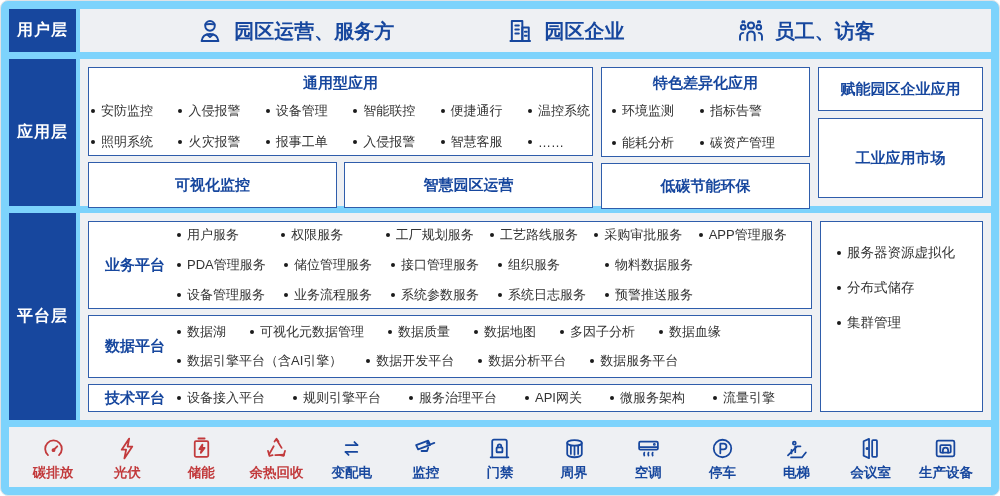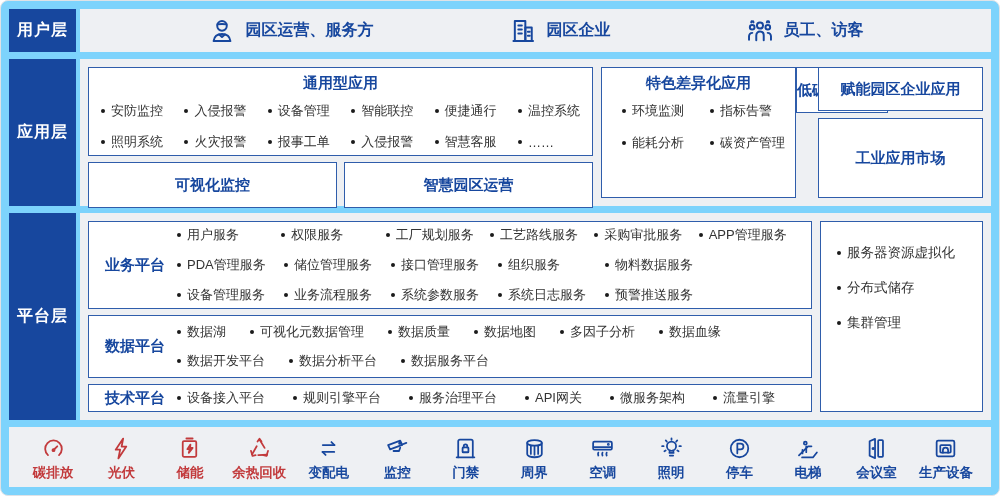--- a/index.html
+++ b/index.html
@@ -14,34 +14,34 @@
   .page{position:absolute;inset:0;background:#7dd3fc;border:1px solid #dfe2e6;border-radius:8px;
         padding:8px;display:flex;flex-direction:column;gap:7px;overflow:hidden;}
   .layer-row{display:flex;gap:4px;}
   .layer-label{width:67px;flex:none;background:var(--primary);color:#fff;font-weight:bold;
         font-size:16px;display:flex;align-items:center;justify-content:center;letter-spacing:1px;}
   .layer-band{flex:1;background:var(--band);min-width:0;}
 
   
   .row-user{height:43px;}
   .band-user{display:flex;align-items:center;justify-content:space-around;padding:0 60px;}
-  .user-group{display:flex;align-items:center;gap:10px;color:var(--primary);font-weight:bold;font-size:16px;}
+  .user-group{display:flex;align-items:flex-end;gap:10px;color:var(--primary);font-weight:bold;font-size:20px;}
   .user-group .g-icon{width:28px;height:28px;color:var(--primary);}
   .g-icon svg,.dev-icon svg{width:100%;height:100%;display:block;}
 
   
   .wbox{background:#fff;border:1px solid var(--border);}
 
   
   .row-app{height:147px;}
   .band-app{display:flex;gap:8px;padding:8px;}
   .app-col-left{width:505px;flex:none;display:flex;flex-direction:column;gap:6px;}
-  .app-col-mid{width:209px;flex:none;display:flex;flex-direction:row;gap:0;}
+  .app-col-mid{width:209px;flex:none;display:flex;flex-direction:column;gap:6px;}
   .app-col-right{flex:1;display:flex;flex-direction:column;gap:7px;}
-  .app-box{flex:1;padding:5px 10px 4px;display:flex;flex-direction:column;}
+  .app-box{flex:1;padding:5px 0 4px;display:flex;flex-direction:column;}
   .app-box-title{color:var(--primary);font-weight:bold;font-size:15px;text-align:center;margin:1px 0 7px;}
   .app-grid-general{display:grid;grid-template-columns:repeat(6,auto);justify-content:space-between;
         row-gap:13px;padding:2px 2px 0;}
   .app-grid-featured{display:grid;grid-template-columns:auto auto;justify-content:flex-start;
         column-gap:26px;row-gap:14px;padding:2px 0 0 10px;}
   .bullet{display:flex;align-items:center;gap:6px;font-size:13px;color:var(--text);white-space:nowrap;}
   .dot{width:4px;height:4px;border-radius:50%;background:#1b1b1b;flex:none;}
   .banner-row{display:flex;gap:7px;height:46px;flex:none;}
   .banner{flex:1;display:flex;align-items:center;justify-content:center;color:var(--primary);
         font-weight:bold;font-size:15px;}
@@ -370,20 +370,24 @@
                 </span>
 
                     <span class="bullet">
                   <span class="dot"></span>
                   <span>数据血缘</span>
                 </span>
                   </div>
 
                 <div class="prow">
 
+                    <span class="bullet">
+                  <span class="dot"></span>
+                  <span>数据引擎平台（含AI引擎）</span>
+                </span>
 
                     <span class="bullet">
                   <span class="dot"></span>
                   <span>数据开发平台</span>
                 </span>
 
                     <span class="bullet">
                   <span class="dot"></span>
                   <span>数据分析平台</span>
                 </span>
@@ -556,31 +560,20 @@
             <svg viewBox="0 0 24 24" fill="none" stroke="currentColor" stroke-width="1.7" stroke-linecap="round" stroke-linejoin="round">
               <rect x="3" y="5.5" width="18" height="7.6" rx="1.2"></rect>
               <path d="M3.6 10.6h16.8"></path>
               <circle cx="17.6" cy="8.1" r=".5" fill="currentColor"></circle>
               <path d="M8 16c-.5 1-.5 1.7 0 2.7M12 16c-.5 1-.5 1.7 0 2.7M16 16c-.5 1-.5 1.7 0 2.7"></path>
             </svg>
           </span>
           <span class="dev-label">空调</span>
         </div>
 
-        <div class="device blue">
-          <span class="dev-icon">
-            <svg viewBox="0 0 24 24" fill="none" stroke="currentColor" stroke-width="1.7" stroke-linecap="round" stroke-linejoin="round">
-              <circle cx="12" cy="9.8" r="4.4"></circle>
-              <path d="M10.4 13.9l-.4 2.4h4l-.4-2.4"></path>
-              <path d="M10.4 18.8h3.2"></path>
-              <path d="M12 2.2v1.4M4.4 9.8H3M21 9.8h-1.4M6.5 4.3l1 1M17.5 4.3l-1 1M5.2 14.6l1.2-.7M18.8 14.6l-1.2-.7"></path>
-            </svg>
-          </span>
-          <span class="dev-label">照明</span>
-        </div>
 
         <div class="device blue">
           <span class="dev-icon">
             <svg viewBox="0 0 24 24" fill="none" stroke="currentColor" stroke-width="1.7" stroke-linecap="round" stroke-linejoin="round">
               <circle cx="12" cy="12" r="8.4"></circle>
               <path d="M9.9 16.6V7.4h3.2a2.7 2.7 0 0 1 0 5.4H9.9"></path>
             </svg>
           </span>
           <span class="dev-label">停车</span>
         </div>

